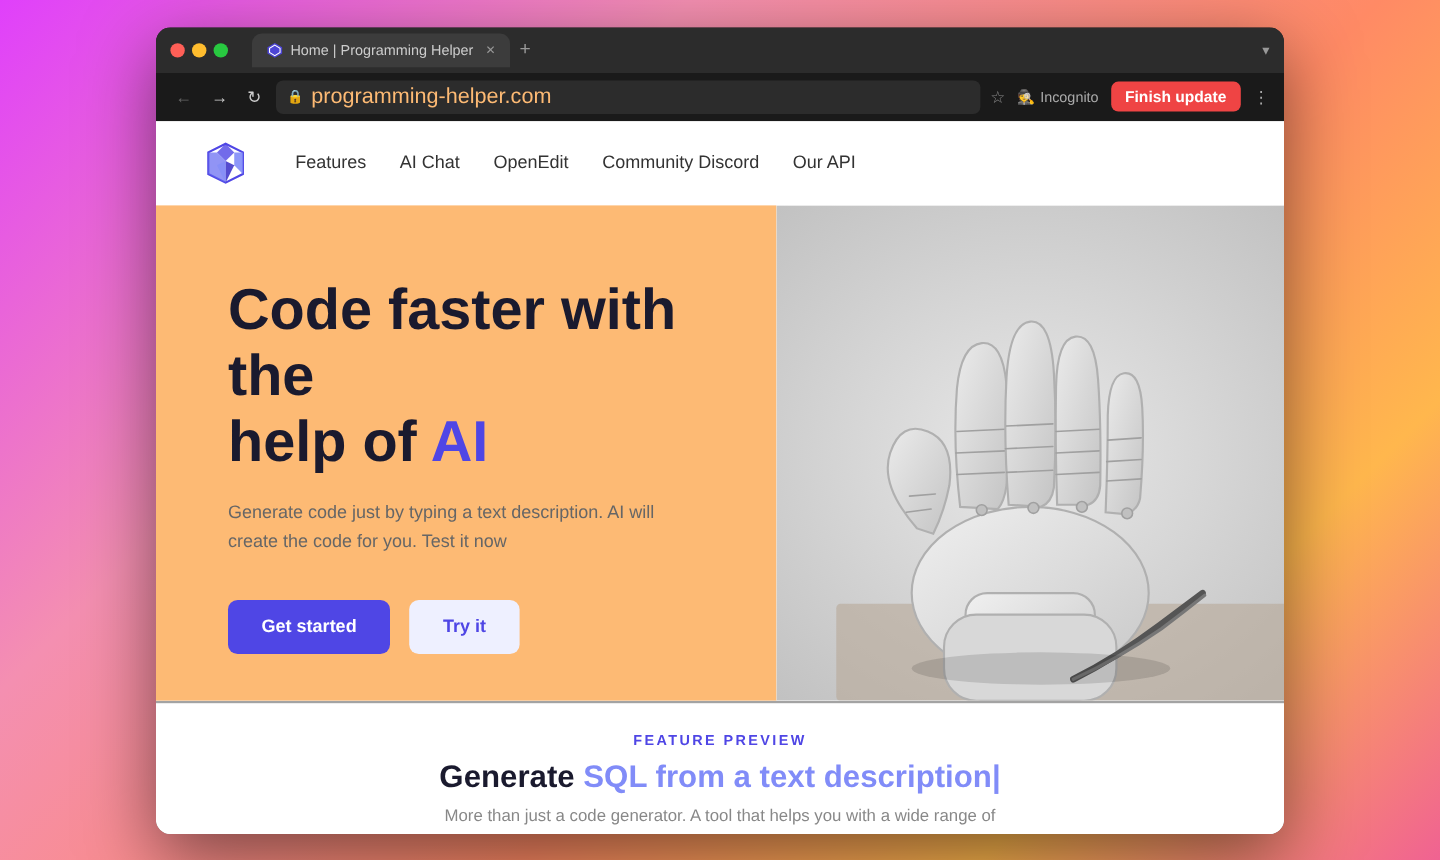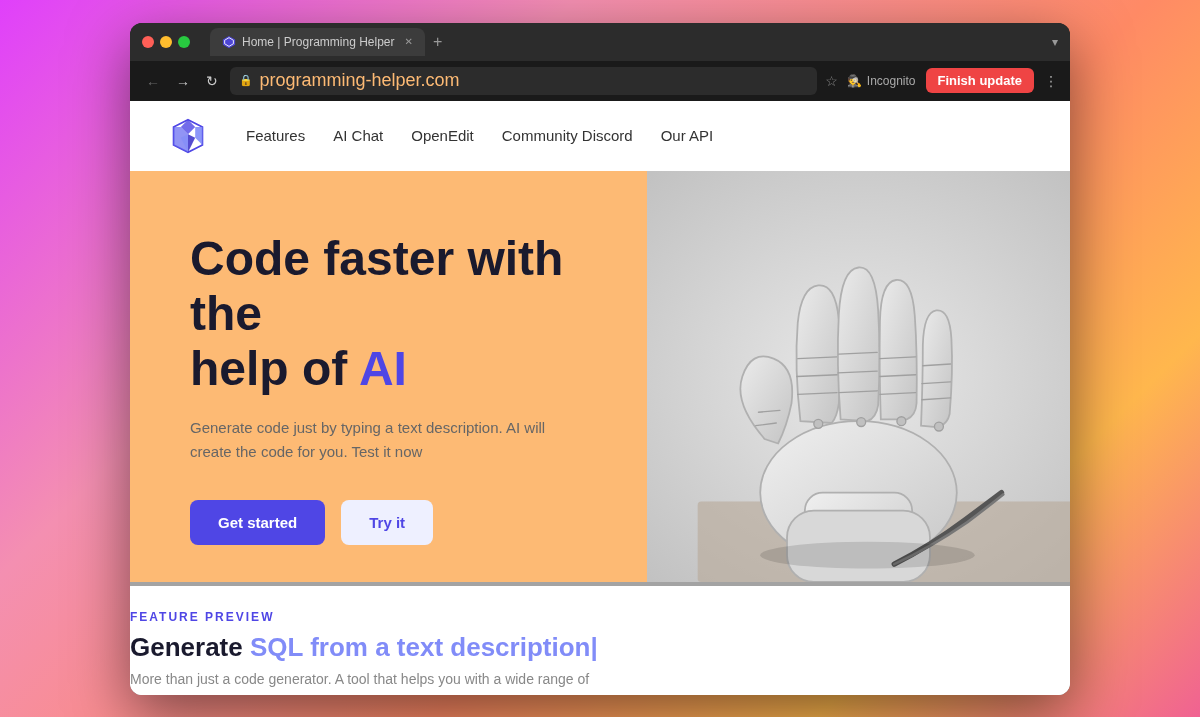--- a/index.html
+++ b/index.html
@@ -266,21 +266,22 @@
     
     .robot-hand-svg {
       width: 100%;
       height: 100%;
     }
 
     
     .feature-section {
       background: white;
       padding: 24px 0 8px 0;
-      border-top: 4px solid #a3a3a3;
+      text-align: center;
+      border-top: 2px solid #a3a3a3;
       flex-shrink: 0;
     }
     .feature-label {
       font-size: 12px;
       font-weight: 700;
       letter-spacing: 2px;
       color: #4f46e5;
       text-transform: uppercase;
       margin-bottom: 8px;
     }

